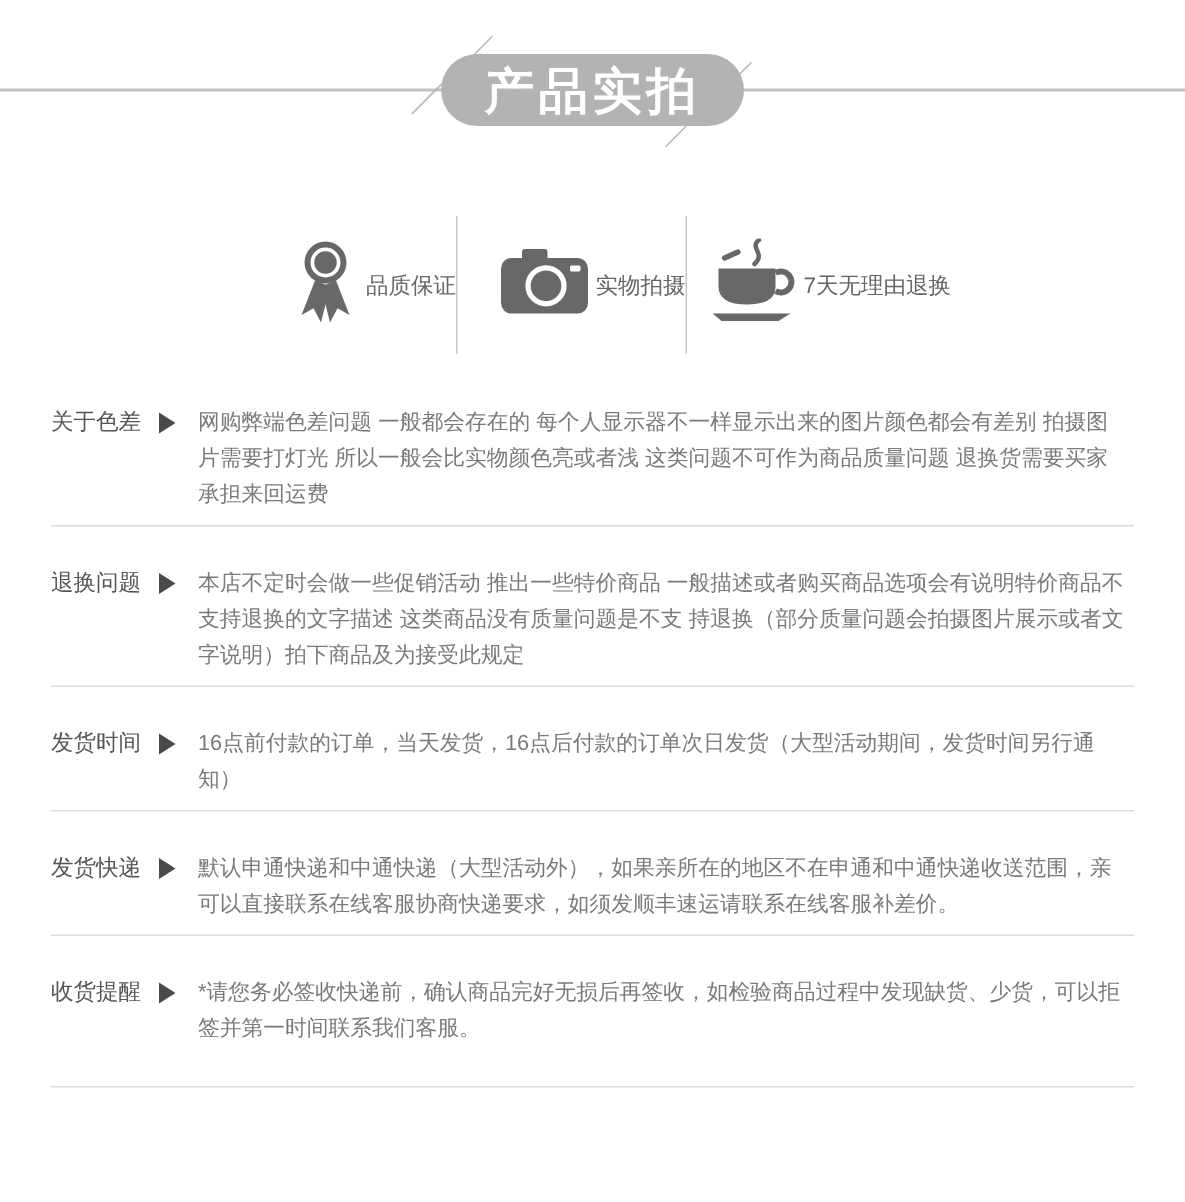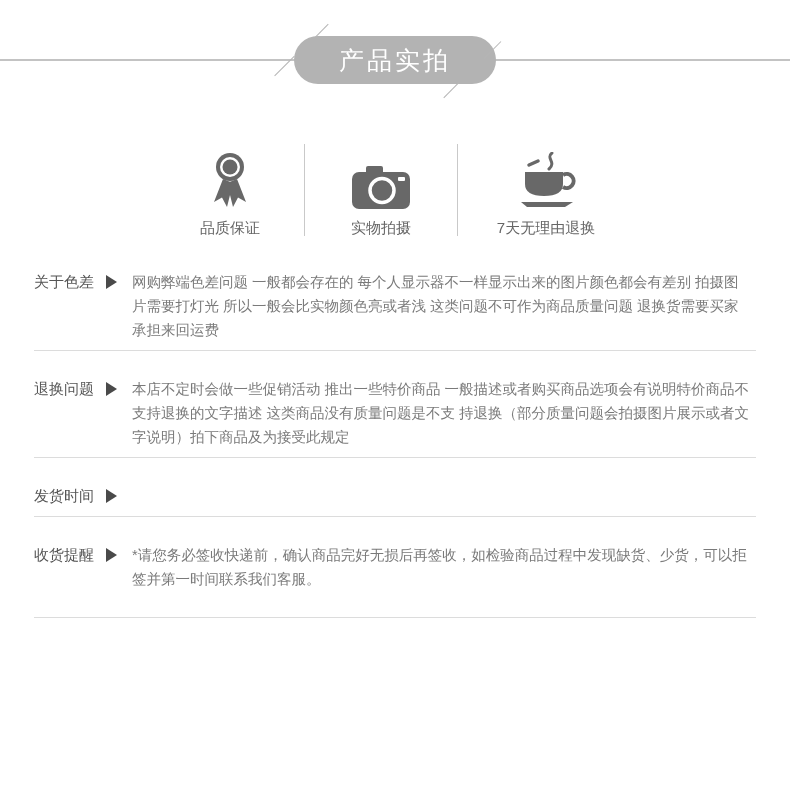--- a/index.html
+++ b/index.html
@@ -15,38 +15,38 @@
   .header-line {
     position: absolute; top: 59px; left: 0; right: 0;
     height: 2px; background: #c3c3c3;
   }
   .pill {
     position: absolute; top: 36px; left: 50%; transform: translateX(-50%);
     width: 202px; height: 48px; background: #b3b3b3; border-radius: 26px;
     display: flex; align-items: center; justify-content: center;
   }
   .pill-text {
-    color: #ffffff; font-size: 25px; font-weight: normal; letter-spacing: 3px;
+    color: #ffffff; font-size: 33px; font-weight: bold; letter-spacing: 3px;
     line-height: 1;
   }
   .slash {
     position: absolute; width: 1px; background: #b5b5b5;
     transform: rotate(45deg);
   }
   .slash1 { left: 320px; top: 21px; height: 22px; }
   .slash2 { left: 284px; top: 52px; height: 28px; }
   .slash3 { left: 492px; top: 38px; height: 24px; }
   .slash4 { left: 451px; top: 79px; height: 22px; }
   
   .features {
     display: flex; justify-content: center; align-items: stretch;
     height: 96px; margin-top: 30px;
   }
   .feature {
-    display: flex; flex-direction: column; align-items: center;
+    display: flex; align-items: center;
     justify-content: flex-end; gap: 5px;
   }
   .feature-1 { width: 148px; }
   .feature-2 { width: 152px; }
   .feature-3 { width: 176px; }
   .v-divider { width: 1px; background: #c9c9c9; margin: 2px 0; }
   .feature-label { font-size: 15px; color: #666666; white-space: nowrap; }
   
   .sections { margin: 12px 34px 0 34px; }
   .section {
@@ -133,19 +133,25 @@
     <p class="section-body">网购弊端色差问题 一般都会存在的 每个人显示器不一样显示出来的图片颜色都会有差别 拍摄图片需要打灯光 所以一般会比实物颜色亮或者浅 这类问题不可作为商品质量问题 退换货需要买家承担来回运费</p>
   </div>
   <div class="section">
     <span class="section-label">退换问题</span>
     <span class="tri"></span>
     <p class="section-body">本店不定时会做一些促销活动 推出一些特价商品 一般描述或者购买商品选项会有说明特价商品不支持退换的文字描述 这类商品没有质量问题是不支 持退换（部分质量问题会拍摄图片展示或者文字说明）拍下商品及为接受此规定</p>
   </div>
   <div class="section">
     <span class="section-label">发货时间</span>
     <span class="tri"></span>
+    <p class="section-body">16点前付款的订单，当天发货，16点后付款的订单次日发货（大型活动期间，发货时间另行通知）</p>
+  </div>
+  <div class="section">
+    <span class="section-label">发货快递</span>
+    <span class="tri"></span>
+    <p class="section-body">默认申通快递和中通快递（大型活动外），如果亲所在的地区不在申通和中通快递收送范围，亲可以直接联系在线客服协商快递要求，如须发顺丰速运请联系在线客服补差价。</p>
   </div>
   <div class="section">
     <span class="section-label">收货提醒</span>
     <span class="tri"></span>
     <p class="section-body">*请您务必签收快递前，确认商品完好无损后再签收，如检验商品过程中发现缺货、少货，可以拒签并第一时间联系我们客服。</p>
   </div>
 </div>
 
 </body></html>

